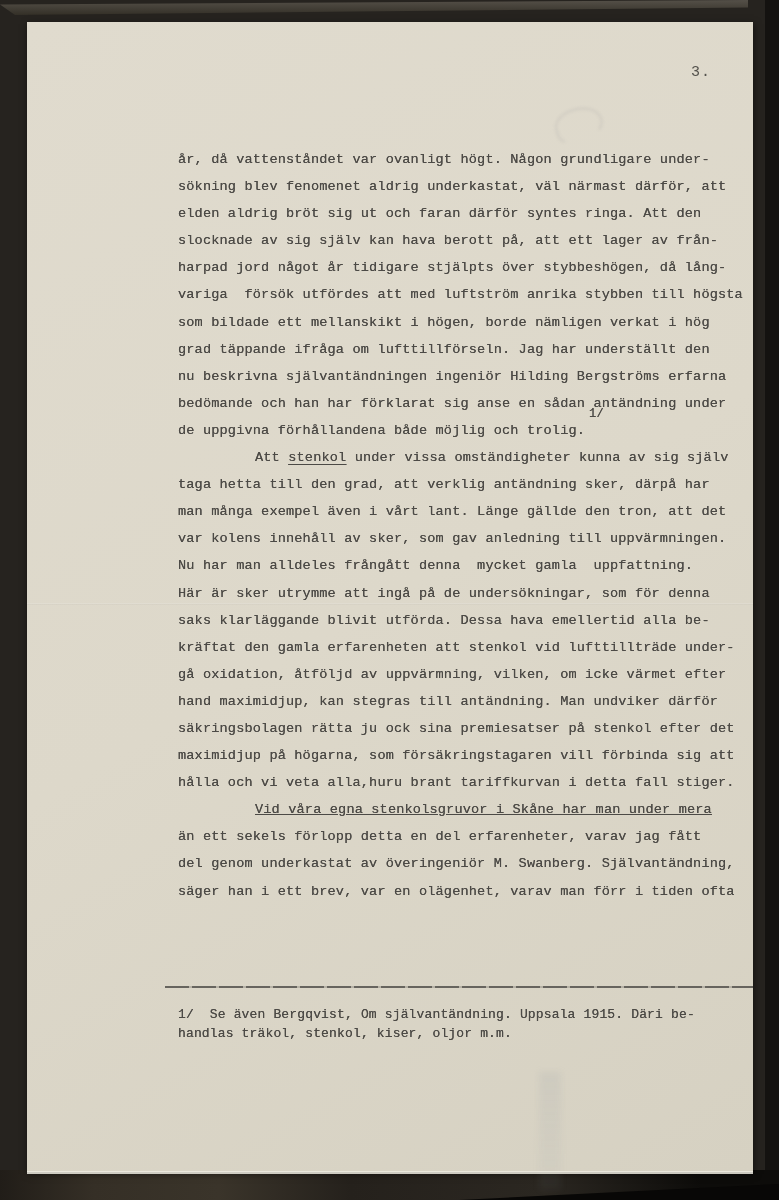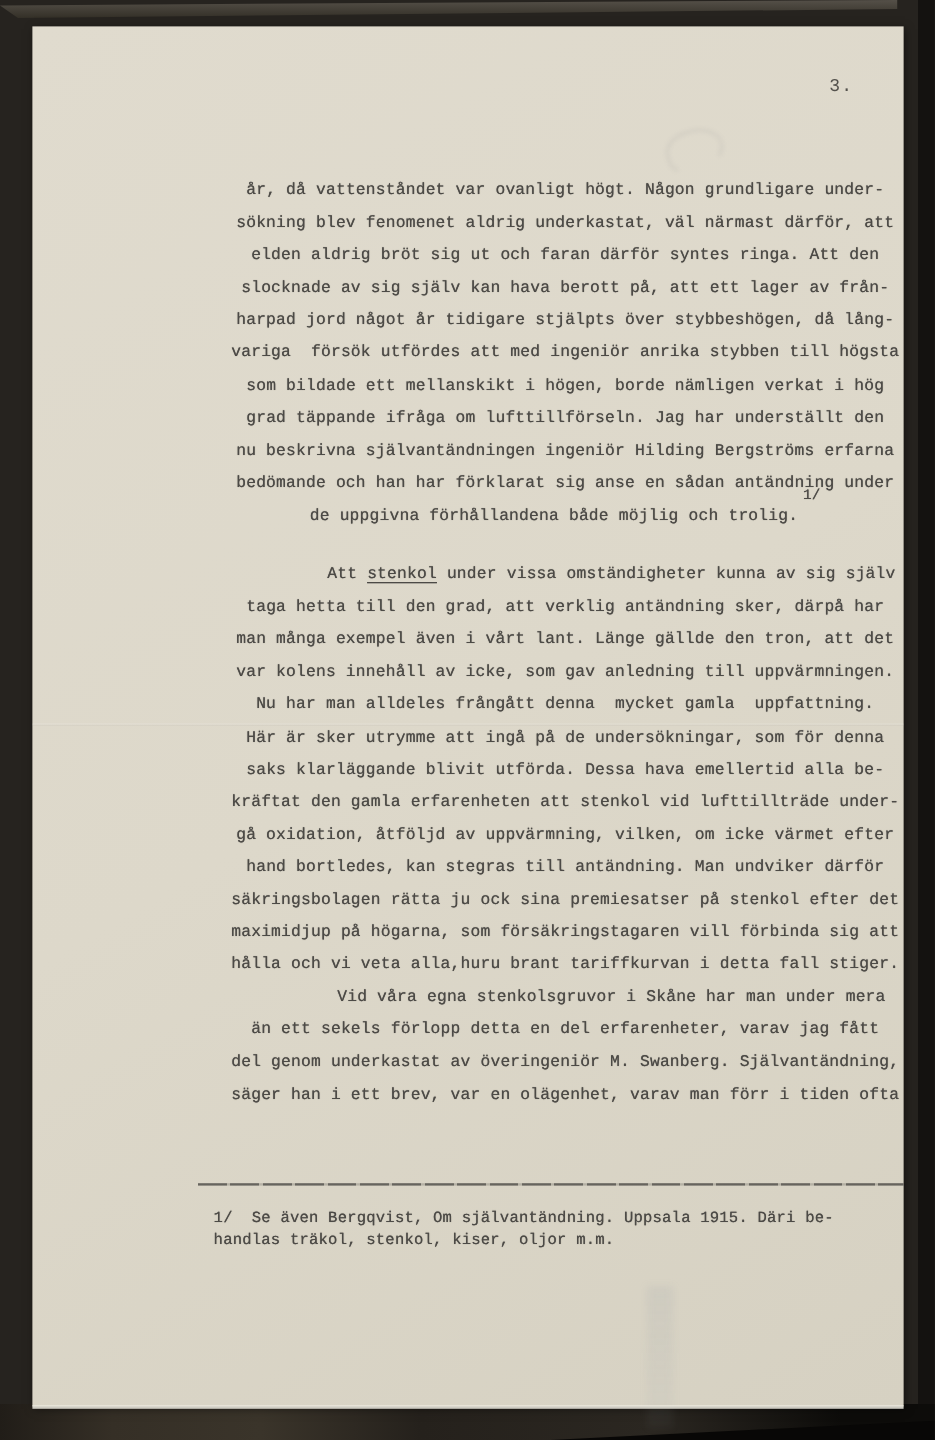--- a/index.html
+++ b/index.html
@@ -49,25 +49,24 @@
   .page-number {
     position: absolute; left: 664px; top: 42px;
     font-size: 15px; color: #53514c;
     letter-spacing: 1px;
   }
   .body-text {
     position: absolute; left: 151px; top: 124px; width: 586px;
     font-size: 13.6px; line-height: 27.1px; letter-spacing: .15px;
     color: var(--ink);
     text-shadow: 0 0 .6px rgba(66,64,60,.85);
-    text-align: center;
   }
   .line { white-space: pre; }
-  .line.indent { padding-left: 77px; }
-  .indent-line { padding-left: 77px; white-space: pre; margin-top: 22px; }
+  .line.indent { padding-left: 77px; text-decoration: underline; }
+  .indent-line { padding-left: 77px; white-space: pre; }
   .underline { text-decoration: underline; text-underline-offset: 3px; }
   .fn-ref {
     display: inline-block; font-size: 12px; line-height: 0;
     transform: translateY(-11px); margin-left: 4px;
   }
   .crease {
     position: absolute; left: 0; top: 581px; width: 100%; height: 2px;
     background: linear-gradient(to bottom, rgba(255,255,255,.5), rgba(125,118,105,.22));
     opacity: .45;
   }
@@ -109,38 +108,38 @@
 
   <div class="page-number">3.</div>
 
   <div class="body-text">
     <div>
         <div class="line">år, då vattenståndet var ovanligt högt. Någon grundligare under-</div>
         <div class="line">sökning blev fenomenet aldrig underkastat, väl närmast därför, att</div>
         <div class="line">elden aldrig bröt sig ut och faran därför syntes ringa. Att den</div>
         <div class="line">slocknade av sig själv kan hava berott på, att ett lager av från-</div>
         <div class="line">harpad jord något år tidigare stjälpts över stybbeshögen, då lång-</div>
-        <div class="line">variga  försök utfördes att med ingeniör anrika stybben till högsta</div>
+        <div class="line">variga  försök utfördes att med luftström anrika stybben till högsta</div>
         <div class="line">som bildade ett mellanskikt i högen, borde nämligen verkat i hög</div>
         <div class="line">grad täppande ifråga om lufttillförseln. Jag har underställt den</div>
         <div class="line">nu beskrivna självantändningen ingeniör Hilding Bergströms erfarna</div>
         <div class="line">bedömande och han har förklarat sig anse en sådan antändning under</div>
       </div>
     <div class="line"><span>de uppgivna förhållandena både möjlig och trolig.</span><sup class="fn-ref">1/</sup></div>
     <div class="indent-line"><span>Att </span><span class="underline">stenkol</span><span> under vissa omständigheter kunna av sig själv</span></div>
     <div>
         <div class="line">taga hetta till den grad, att verklig antändning sker, därpå har</div>
         <div class="line">man många exempel även i vårt lant. Länge gällde den tron, att det</div>
-        <div class="line">var kolens innehåll av icke, som gav anledning till uppvärmningen.</div>
+        <div class="line">var kolens innehåll av sker, som gav anledning till uppvärmningen.</div>
         <div class="line">Nu har man alldeles frångått denna  mycket gamla  uppfattning.</div>
         <div class="line">Här är sker utrymme att ingå på de undersökningar, som för denna</div>
         <div class="line">saks klarläggande blivit utförda. Dessa hava emellertid alla be-</div>
         <div class="line">kräftat den gamla erfarenheten att stenkol vid lufttillträde under-</div>
         <div class="line">gå oxidation, åtföljd av uppvärmning, vilken, om icke värmet efter</div>
-        <div class="line">hand bortledes, kan stegras till antändning. Man undviker därför</div>
+        <div class="line">hand maximidjup, kan stegras till antändning. Man undviker därför</div>
         <div class="line">säkringsbolagen rätta ju ock sina premiesatser på stenkol efter det</div>
         <div class="line">maximidjup på högarna, som försäkringstagaren vill förbinda sig att</div>
         <div class="line">hålla och vi veta alla,huru brant tariffkurvan i detta fall stiger.</div>
       </div>
     <div>
         <div class="line indent">Vid våra egna stenkolsgruvor i Skåne har man under mera</div>
         <div class="line">än ett sekels förlopp detta en del erfarenheter, varav jag fått</div>
         <div class="line">del genom underkastat av överingeniör M. Swanberg. Självantändning,</div>
         <div class="line">säger han i ett brev, var en olägenhet, varav man förr i tiden ofta</div>
       </div>

